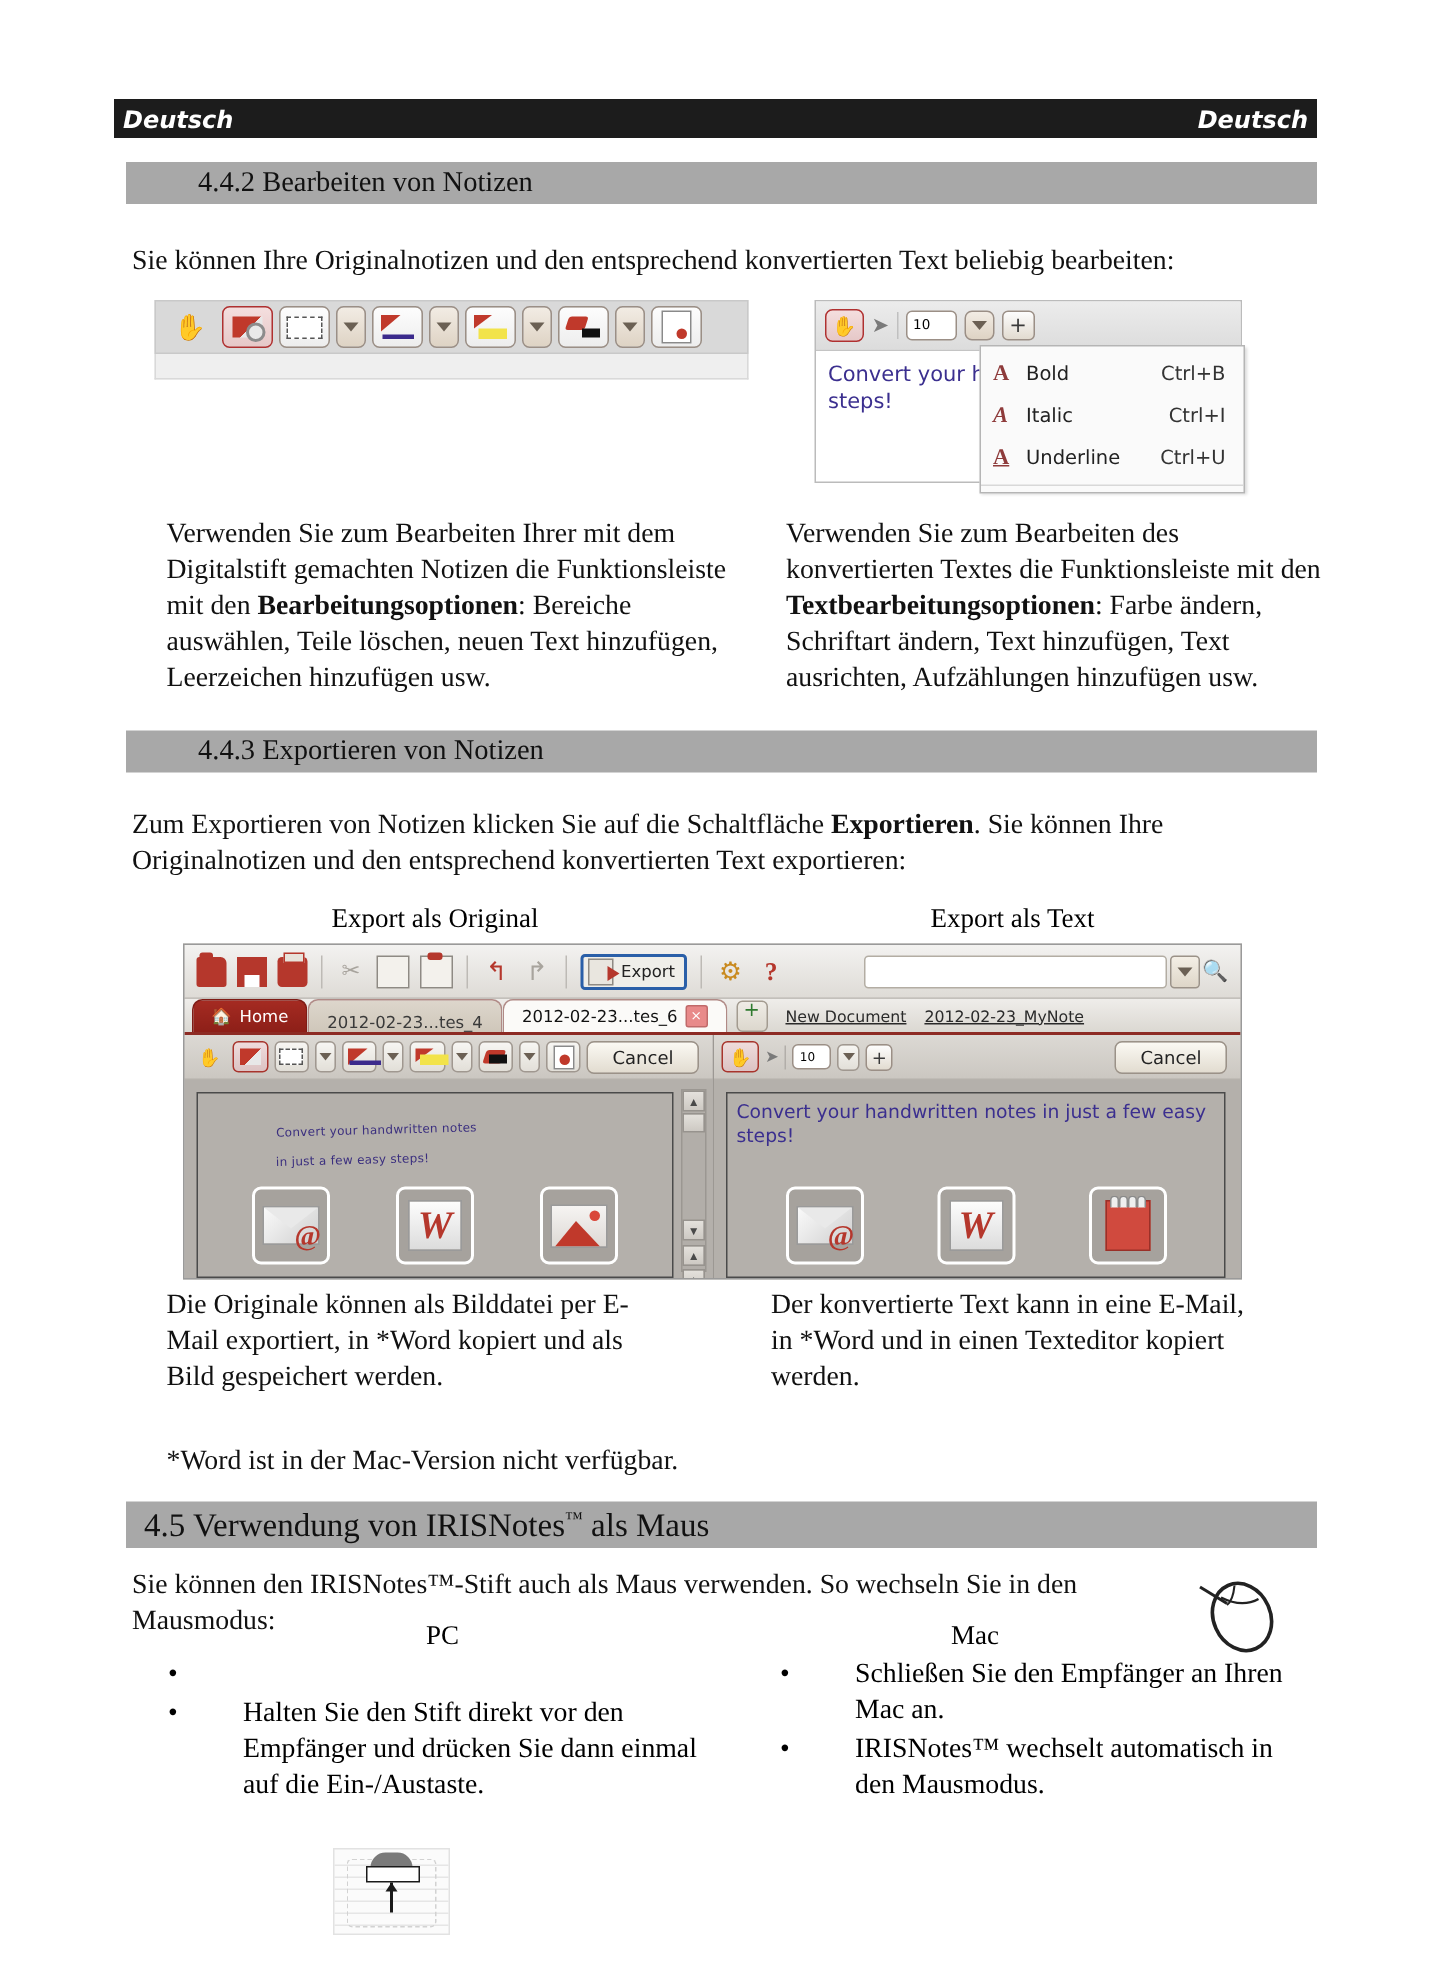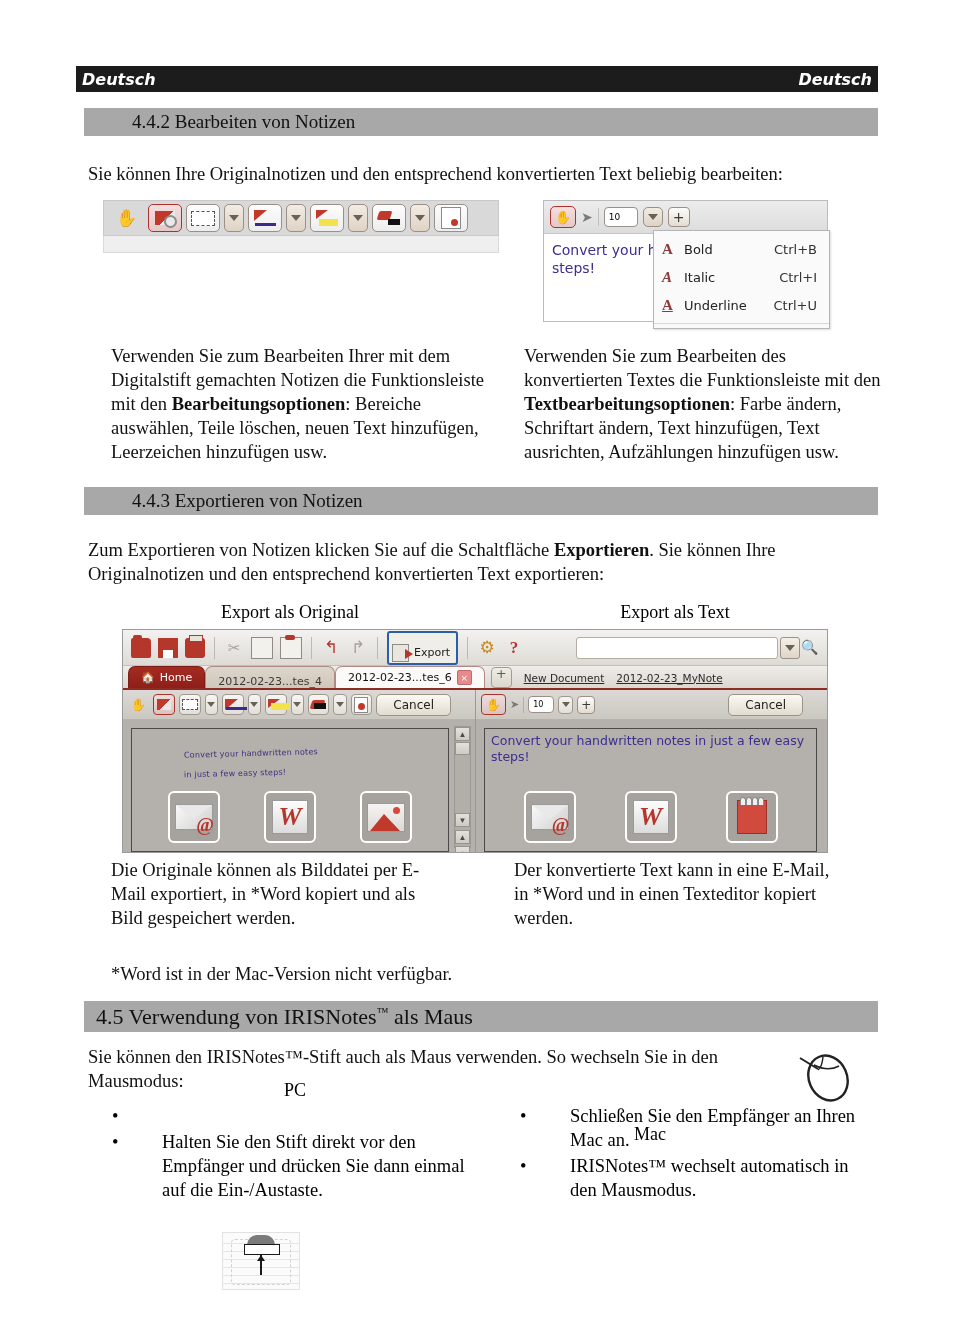--- a/index.html
+++ b/index.html
@@ -180,21 +180,21 @@
   .m-doc{background:#f3f1ec;border:1.5px solid #8e8a84;}
   .m-clip{background:#f3f1ec;border:1.5px solid #8e8a84;}
   .m-clip:after{content:"";position:absolute;left:4px;top:-3px;width:10px;height:5px;background:#b5372c;border-radius:2px;}
   .m-undo{color:#b5372c;font-size:17px;line-height:20px;text-align:center;}
   .m-redo{color:#a8a49d;font-size:17px;line-height:20px;text-align:center;}
   .m-gear{color:#c98a1f;font-size:17px;line-height:20px;text-align:center;}
   .m-help{color:#b5372c;font-size:17px;line-height:20px;text-align:center;font-weight:bold;}
   .exportbtn{
     display:flex;align-items:center;gap:5px;
     border:2px solid #2a5fa8;border-radius:3px;
-    padding:11px 6px 1px 3px;background:#efeee9;
+    padding:1px 6px 1px 3px;background:#efeee9;
     font-family:"DejaVu Sans",sans-serif;font-size:11px;color:#222;
   }
   .exportbtn .ebox{width:15px;height:16px;background:#e9e6df;border:1.5px solid #8e8a84;position:relative;}
   .exportbtn .ebox:after{content:"";position:absolute;right:-5px;top:4px;width:0;height:0;border-left:8px solid #b5372c;border-top:5px solid transparent;border-bottom:5px solid transparent;}
 
   .app-tabs{
     height:24px;background:linear-gradient(#efedea,#dbd8d2);
     display:flex;align-items:flex-end;padding-left:5px;box-sizing:border-box;
     border-bottom:2px solid #8d2b24;
   }
@@ -216,21 +216,21 @@
     border-bottom:1px solid #b6b2ac;
   }
   .sbtn{
     background:linear-gradient(#f7f6f3,#e2dfd8);border:1px solid #a09890;border-radius:4px;
     width:25px;height:21px;display:flex;align-items:center;justify-content:center;box-sizing:border-box;
   }
   .sbtn.sel{border:1.5px solid #a8342c;background:linear-gradient(#efdcdc,#dcc3c3);}
   .sbtn.drop{width:15px;}
   .sbtn.plain{border:none;background:transparent;}
   .cancelbtn{
-    margin-left:auto;margin-right:19px;
+    margin-left:auto;margin-right:4px;
     background:linear-gradient(#fbf9f3,#e2dcd0);
     border:1px solid #9b9288;border-radius:5px;
     font-family:"DejaVu Sans",sans-serif;font-size:12px;
     padding:3px 16px;color:#222;
   }
   .canvas{
     position:relative;background:#b4b0ab;
     height:calc(100% - 30px);
   }
   .canvas .sheet{
@@ -614,21 +614,21 @@
       <path d="M8 10 L26 21" stroke="#222" stroke-width="2" fill="none"></path>
       <ellipse cx="36" cy="30" rx="19" ry="23" transform="rotate(-24 36 30)" fill="none" stroke="#222" stroke-width="2.4"></ellipse>
       <path d="M22 17 Q36 24 47 18" stroke="#222" stroke-width="1.6" fill="none"></path>
       <path d="M31 9 Q30 19 26 22" stroke="#222" stroke-width="1.4" fill="none"></path>
     </svg>
   </div>
 
   <div class="caption" style="left:215px; top:1080px; width:160px;">
     <span>PC</span>
   </div>
-  <div class="caption" style="left:570px; top:1080px; width:160px;margin-top:44px;">
+  <div class="caption" style="left:570px; top:1080px; width:160px;">
     <span>Mac</span>
   </div>
 
   <div class="bul" style="left:104px; top:1104px; width:370px;">
     <div class="row">
       <span class="dot">•</span>
     </div>
     <div class="row">
       <span class="dot">•</span>
       <span class="txt">Halten Sie den Stift direkt vor den Empfänger und drücken Sie dann einmal auf die Ein-/Austaste.</span>

